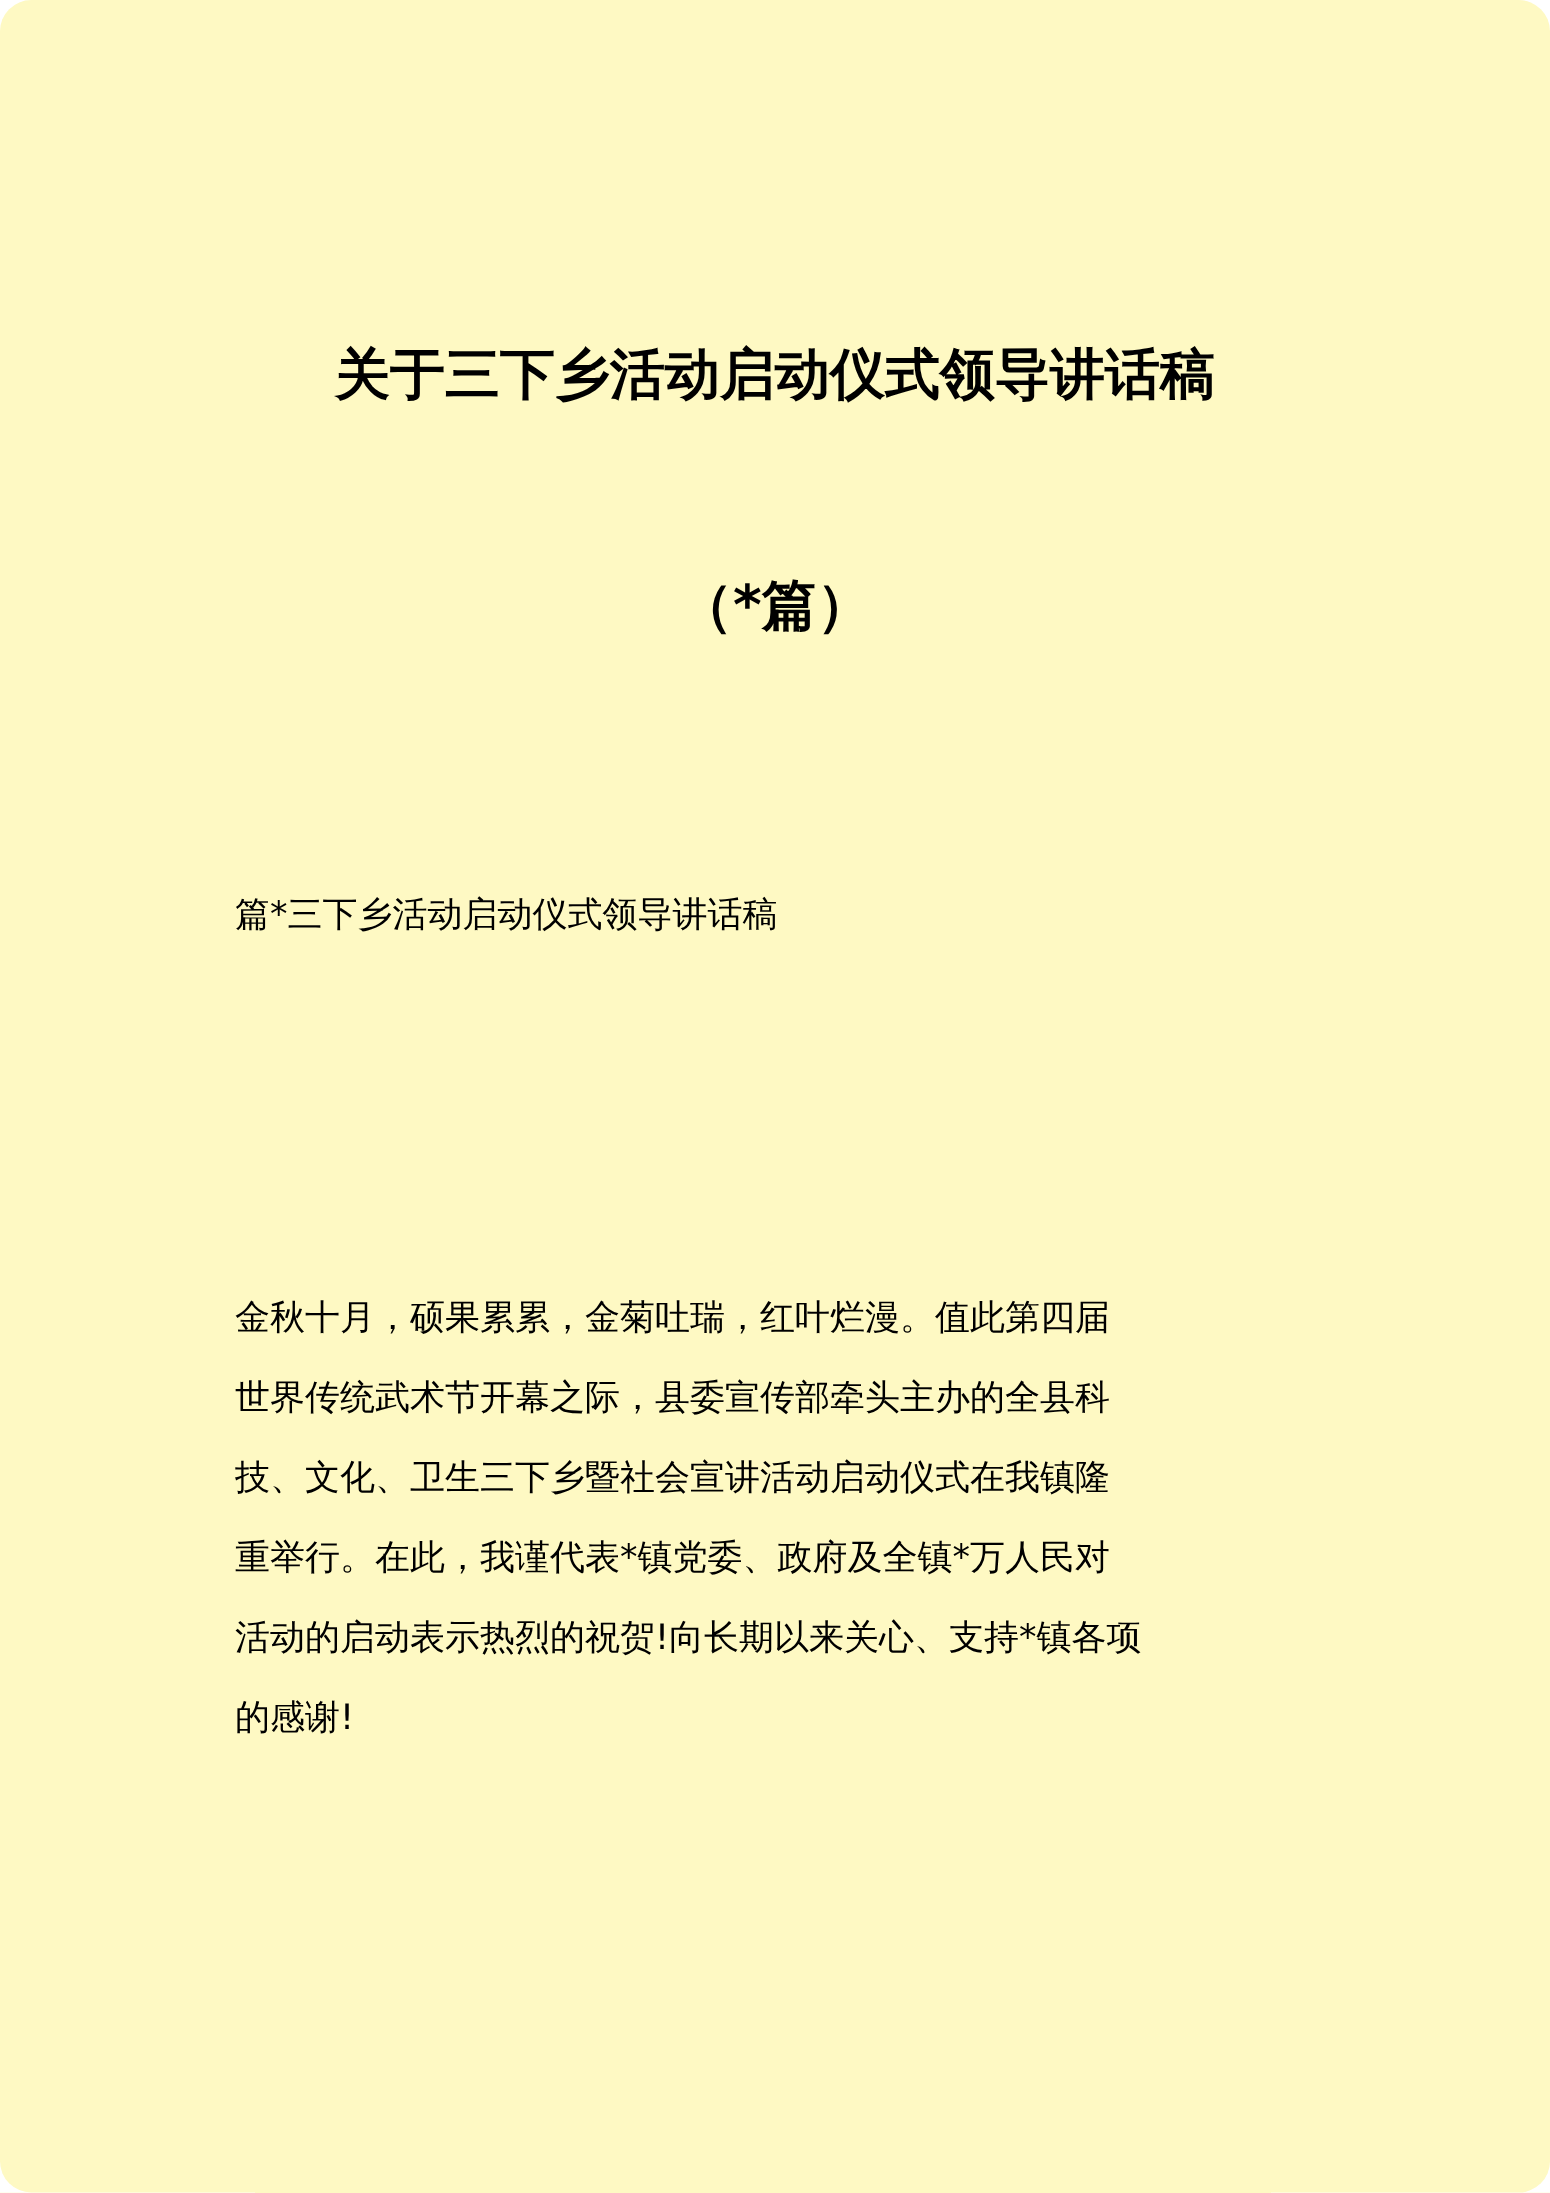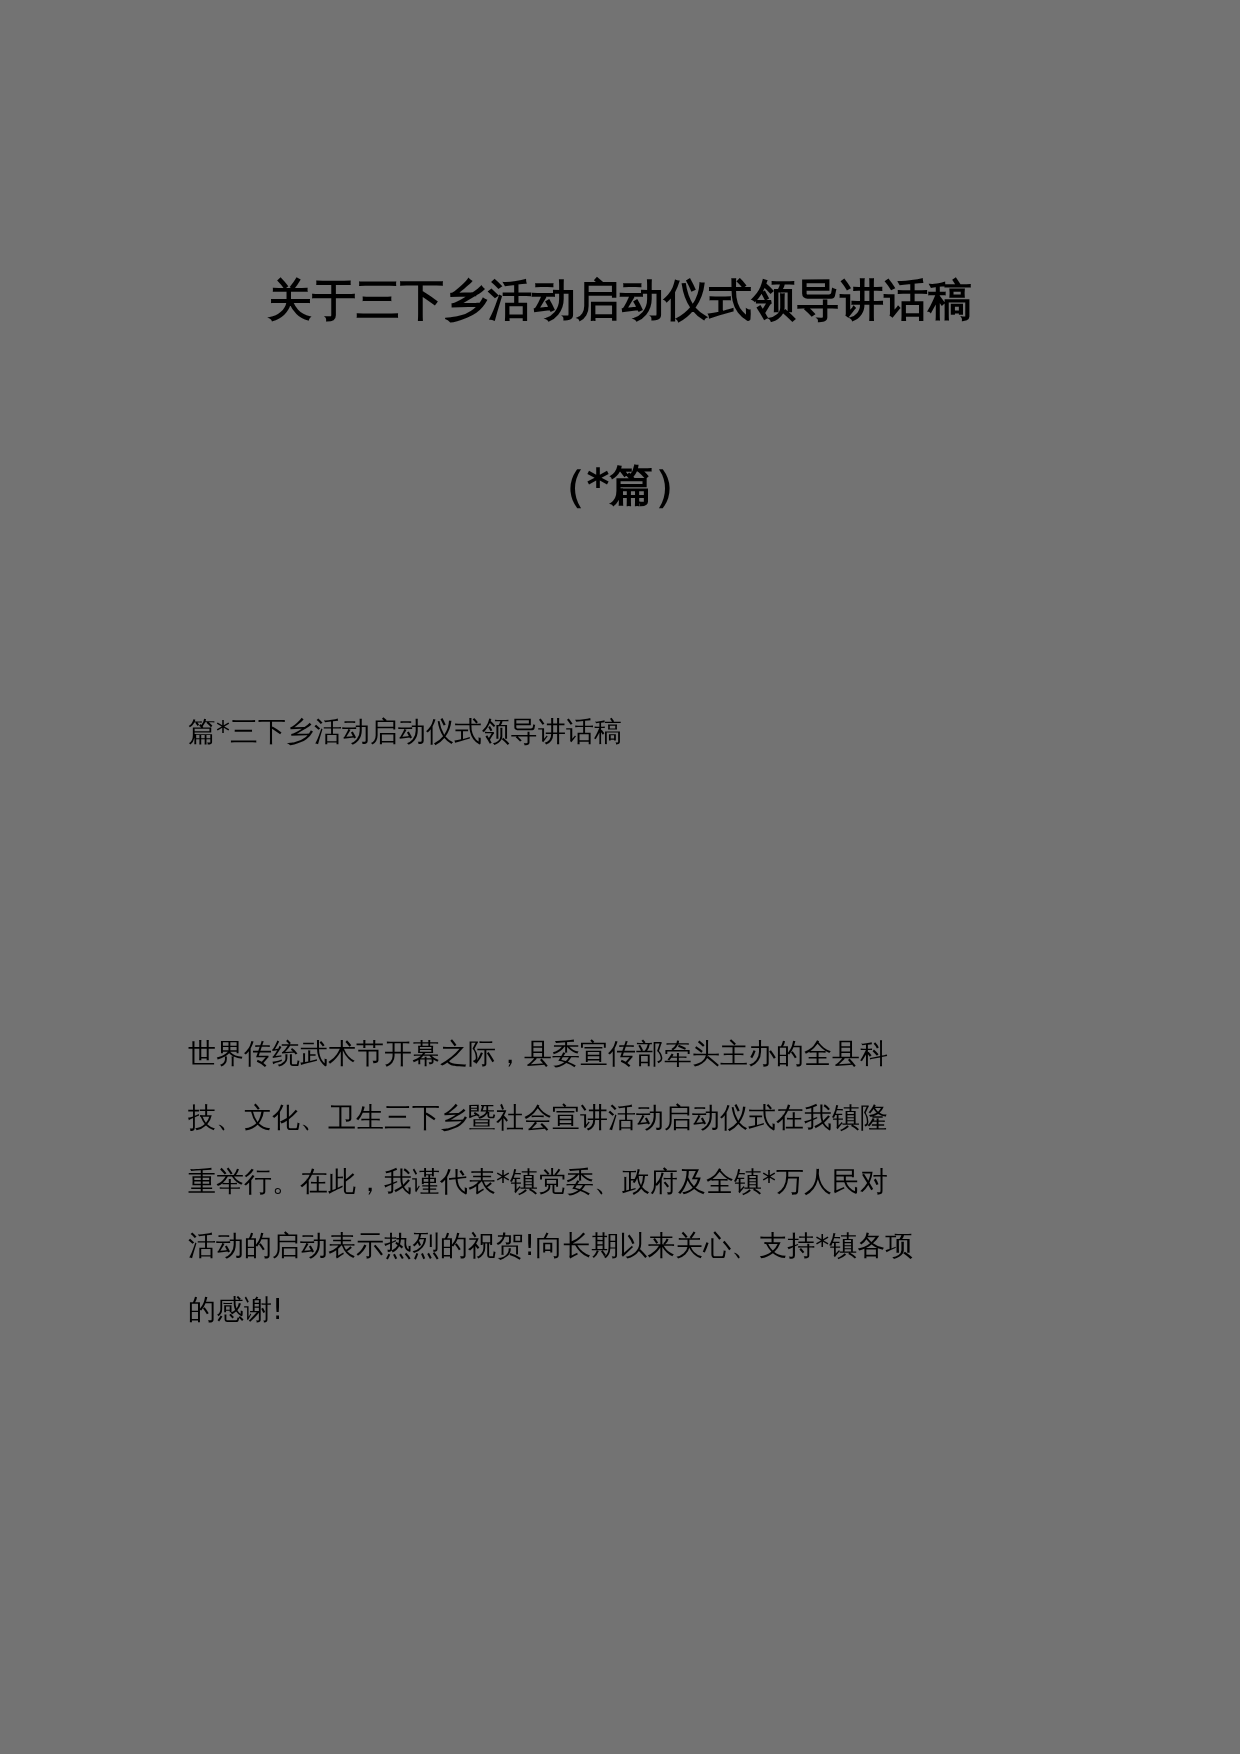--- a/index.html
+++ b/index.html
@@ -13,21 +13,22 @@
       position: relative;
       overflow: hidden;
       font-family: "DejaVu Sans", "Liberation Sans", sans-serif;
       color: #000000;
     }
     .page {
       position: absolute;
       left: 0; top: 0;
       width: 1240px;
       height: 1754px;
-      background: #737373;
+      background: #fef9c3;
+      border-radius: 25px;
     }
     .title {
       position: absolute;
       left: 0;
       width: 1240px;
       text-align: center;
       font-weight: bold;
       font-size: 44px;
       line-height: 60px;
       letter-spacing: 0px;
@@ -51,20 +52,21 @@
 
   <div class="title title-main">关于三下乡活动启动仪式领导讲话稿</div>
 
   <div class="title title-sub">（*篇）</div>
 
   <div class="body-text" style="top: 700px;">篇*三下乡活动启动仪式领导讲话稿</div>
 
 
 
   <div class="body-text" style="top: 1022px;">
+    <span class="line">金秋十月，硕果累累，金菊吐瑞，红叶烂漫。值此第四届</span>
     <span class="line">世界传统武术节开幕之际，县委宣传部牵头主办的全县科</span>
     <span class="line">技、文化、卫生三下乡暨社会宣讲活动启动仪式在我镇隆</span>
     <span class="line">重举行。在此，我谨代表*镇党委、政府及全镇*万人民对</span>
     <span class="line">活动的启动表示热烈的祝贺!向长期以来关心、支持*镇各项</span>
     <span class="line">的感谢!</span>
   </div>
 
 </div>
 
 </body></html>

